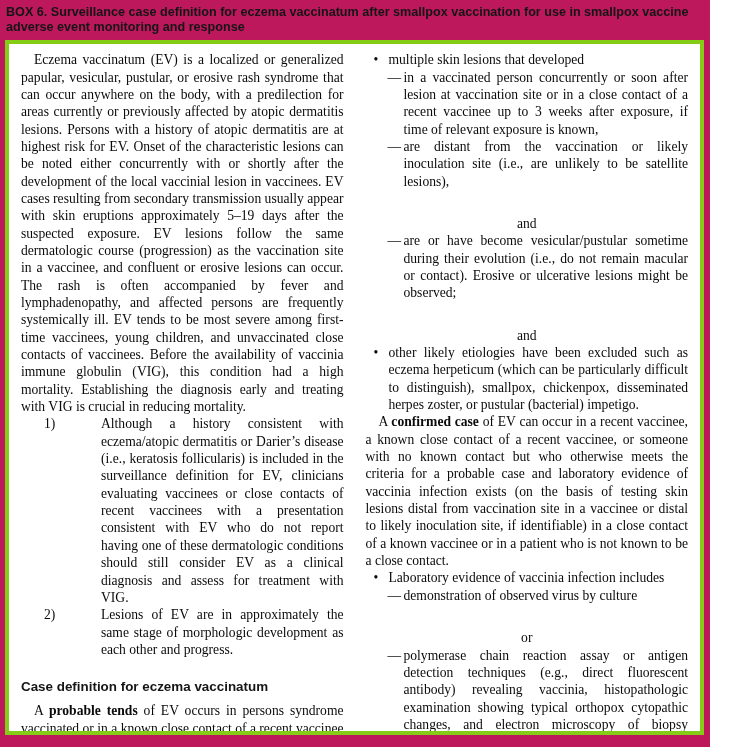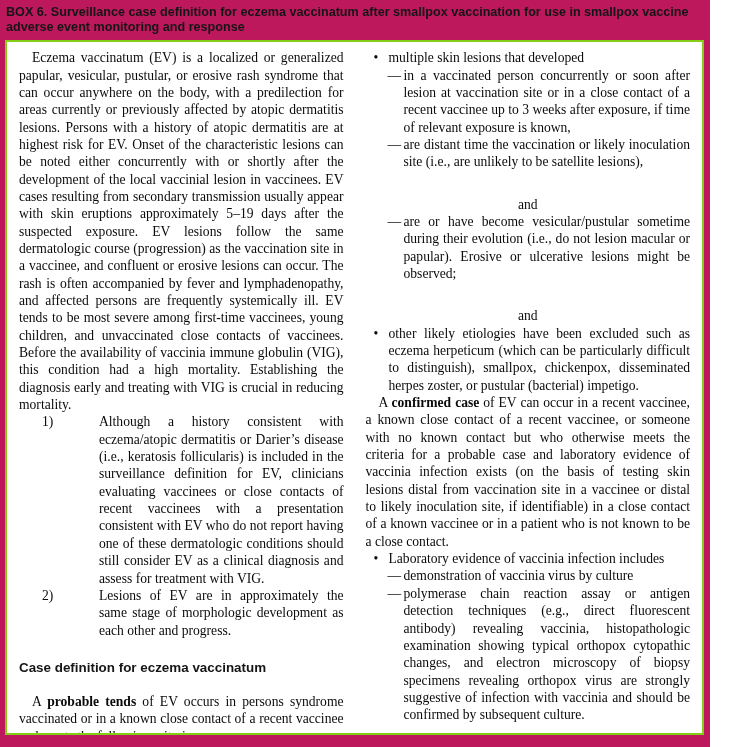--- a/index.html
+++ b/index.html
@@ -13,21 +13,21 @@
   .page { position: relative; width: 710px; height: 747px; padding: 5px 6px 0 5px; background: #be185d; }
   .box-title {
     font-family: "Liberation Sans", sans-serif;
     font-weight: bold;
     font-size: 12.6px;
     line-height: 14.6px;
     color: #151515;
     margin: 0 0 6px 1px;
   }
   .box {
-    border: 2px solid #84cc16;
+    border: 4px solid #84cc16;
     height: 695px;
     padding: 7px 12px 6px 12px;
     display: flex;
     gap: 22px;
     overflow: hidden;
     background: #fff;
   }
   .col {
     flex: 1 1 0;
     font-size: 13.6px;
@@ -47,21 +47,21 @@
   .dash-item { display: flex; margin-left: 22px; }
   .dash-marker { flex: 0 0 16px; }
   .dash-text { flex: 1; text-align: justify; }
   .connector { text-align: center; margin-top: 25px; }
   .section-heading {
     font-family: "Liberation Sans", sans-serif;
     font-size: 13.4px;
     font-weight: bold;
     color: #151515;
     text-align: left;
-    margin: 21px 0 17px 0;
+    margin: 21px 0 7px 0;
     line-height: 16px;
   }
 </style>
 </head>
 <body>
 
 <div class="page">
 
   <div class="box-title">BOX 6. Surveillance case definition for eczema vaccinatum after smallpox vaccination for use in smallpox vaccine adverse event monitoring and response</div>
 
@@ -98,46 +98,47 @@
         <span class="bullet-text">multiple skin lesions that developed</span>
       </div>
 
       <div class="dash-item">
         <span class="dash-marker">—</span>
         <span class="dash-text">in a vaccinated person concurrently or soon after lesion at vaccination site or in a close contact of a recent vaccinee up to 3 weeks after exposure, if time of relevant exposure is known,</span>
       </div>
 
       <div class="dash-item">
         <span class="dash-marker">—</span>
-        <span class="dash-text">are distant time the vaccination or likely inoculation site (i.e., are unlikely to be satellite lesions),</span>
+        <span class="dash-text">are distant from the vaccination or likely inoculation site (i.e., are unlikely to be satellite lesions),</span>
       </div>
       <div class="connector">and</div>
 
       <div class="dash-item">
         <span class="dash-marker">—</span>
-        <span class="dash-text">are or have become vesicular/pustular sometime during their evolution (i.e., do not lesion macular or papular). Erosive or ulcerative lesions might be observed;</span>
+        <span class="dash-text">are or have become vesicular/pustular sometime during their evolution (i.e., do not remain macular or contact). Erosive or ulcerative lesions might be observed;</span>
       </div>
       <div class="connector">and</div>
 
       <div class="bullet-item">
         <span class="bullet-marker">•</span>
         <span class="bullet-text">other likely etiologies have been excluded such as eczema herpeticum (which can be particularly difficult to distinguish), smallpox, chickenpox, disseminated herpes zoster, or pustular (bacterial) impetigo.</span>
       </div>
 
       <p class="para indent"><span>A </span><span class="bold">confirmed case</span><span> of EV can occur in a recent vaccinee, a known close contact of a recent vaccinee, or someone with no known contact but who otherwise meets the criteria for a probable case and laboratory evidence of vaccinia infection exists (on the basis of testing skin lesions distal from vaccination site in a vaccinee or distal to likely inoculation site, if identifiable) in a close contact of a known vaccinee or in a patient who is not known to be a close contact.</span></p>
 
       <div class="bullet-item">
         <span class="bullet-marker">•</span>
         <span class="bullet-text">Laboratory evidence of vaccinia infection includes</span>
       </div>
 
       <div class="dash-item">
         <span class="dash-marker">—</span>
-        <span class="dash-text">demonstration of vaccinia virus by culture</span>
+        <span class="dash-text">demonstration of observed virus by culture</span>
       </div>
+      <div class="connector">or</div>
 
       <div class="dash-item">
         <span class="dash-marker">—</span>
         <span class="dash-text">polymerase chain reaction assay or antigen detection techniques (e.g., direct fluorescent antibody) revealing vaccinia, histopathologic examination showing typical orthopox cytopathic changes, and electron microscopy of biopsy specimens revealing orthopox virus are strongly suggestive of infection with vaccinia and should be confirmed by subsequent culture.</span>
       </div>
 
     </div>
   </div>
 </div>
 

